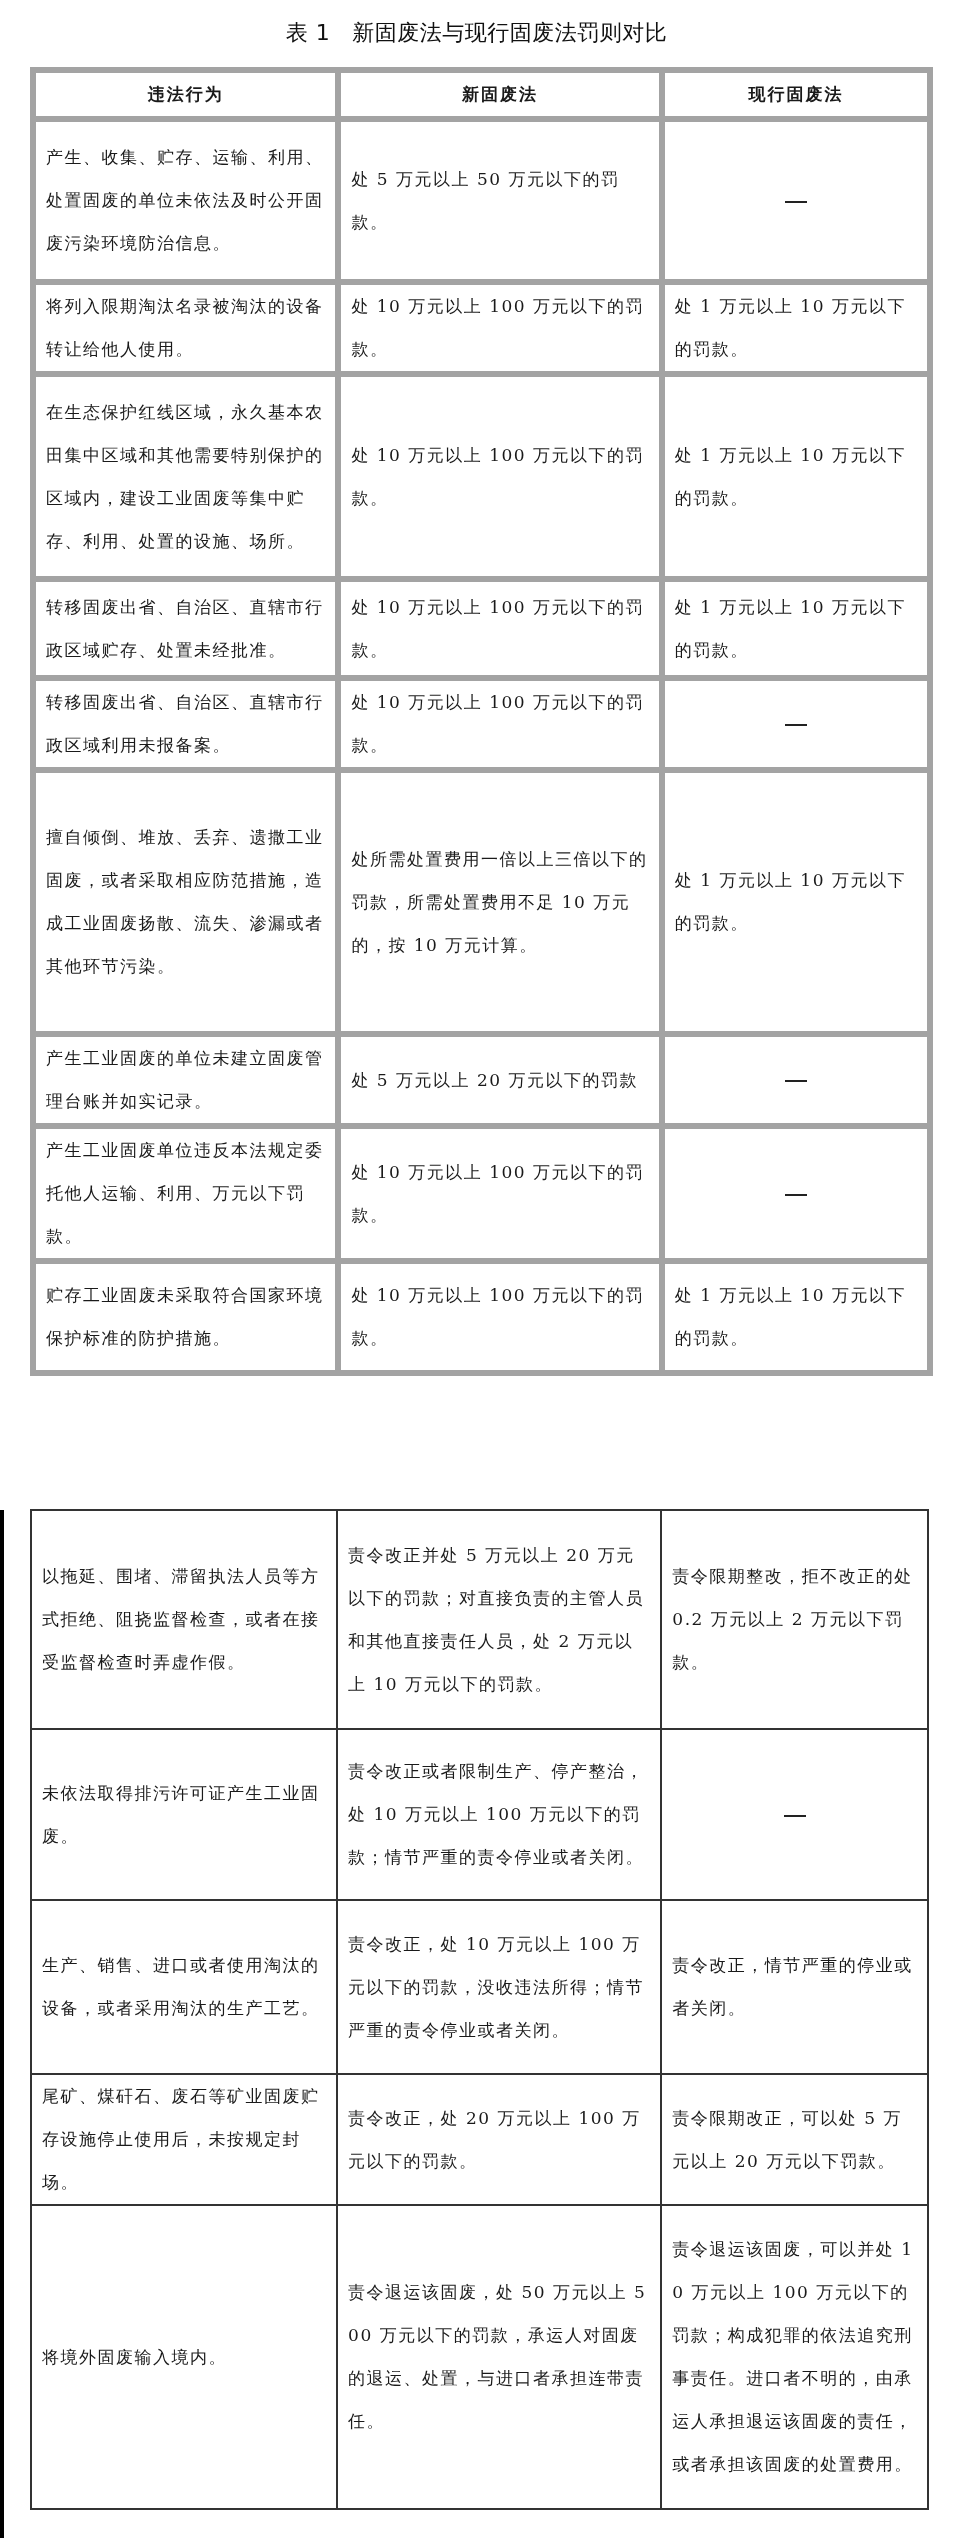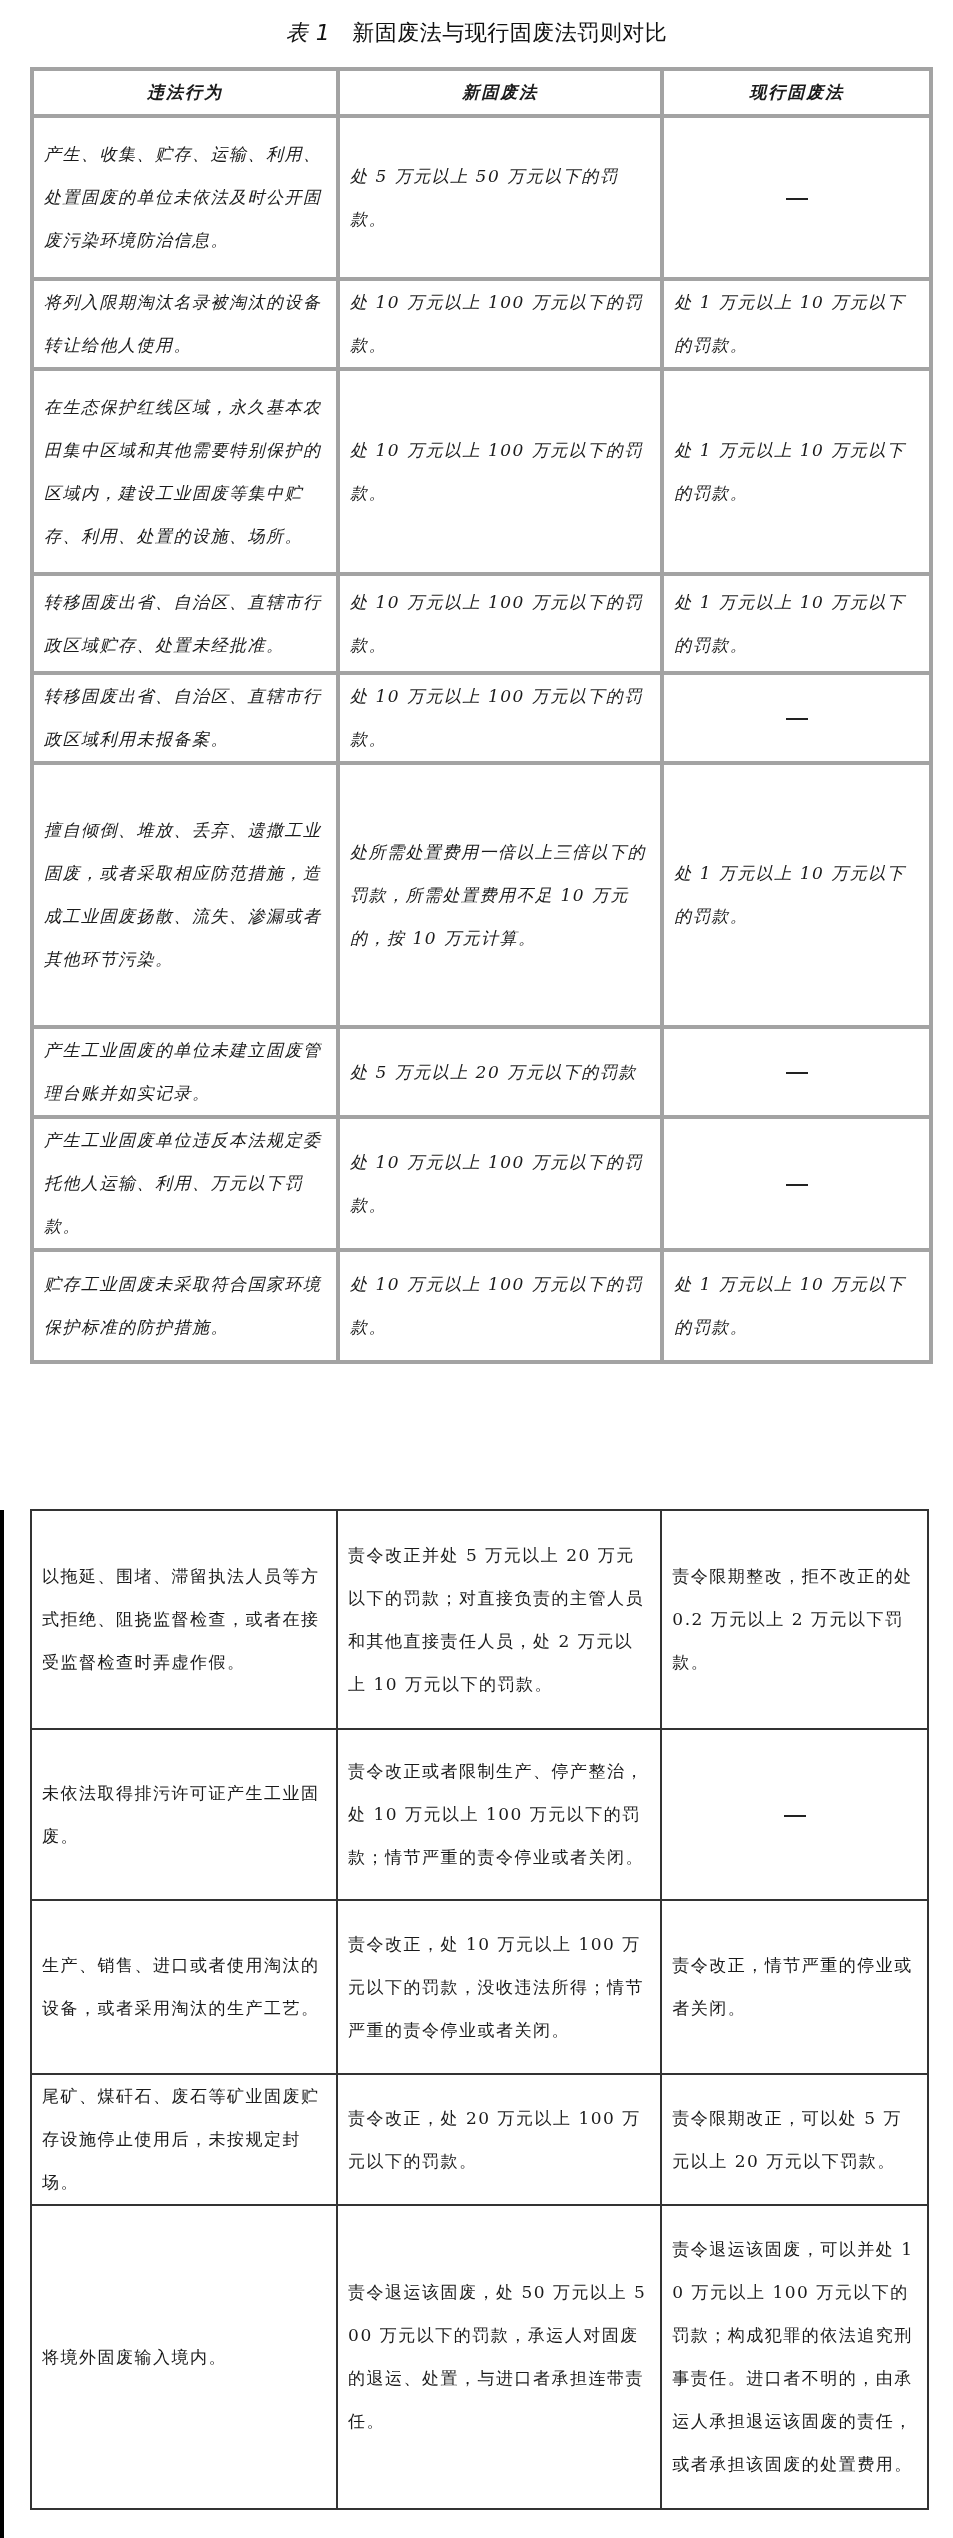--- a/index.html
+++ b/index.html
@@ -1,25 +1,25 @@
 <!DOCTYPE html>
 <html><head>
 <meta charset="utf-8">
 <style>
   html, body { margin:0; padding:0; background:#ffffff; }
   body { width:953px; height:2538px; position:relative; overflow:hidden;
          font-family:"DejaVu Serif","Liberation Serif",serif; color:#1a1a1a; }
   .title { position:absolute; left:0; top:18px; width:953px; text-align:center;
            font-family:"DejaVu Sans","Liberation Sans",sans-serif; font-size:22px; color:#111; letter-spacing:0.5px; }
-  .title .num { margin-right:22px;font-style:italic; }
+  .title .num { margin-right:22px; }
   .tbl { position:absolute; border-collapse:collapse; table-layout:fixed; }
   .tbl td, .tbl th { padding:0 10px; vertical-align:middle; font-size:17px; line-height:43px;
                      letter-spacing:1.5px; word-break:break-all; overflow:hidden; }
   .upper { left:30px; top:67px; width:903px; border:3px solid #111; }
-  .upper td, .upper th { border:4px solid #a3a3a3;font-style:italic; }
+  .upper td, .upper th { border:6px solid #a3a3a3; }
   .upper th { font-weight:bold; font-family:"DejaVu Sans","Liberation Sans",sans-serif; text-align:center; font-size:17px; letter-spacing:2px; }
   .lower { left:30px; top:1509px; width:899px; border:2px solid #333; }
   .lower td { border:2px solid #333; }
   .c1 { width:287px; }
   .c2 { width:304px; }
   .upper .c3 { width:252px; }
   .lower .c3 { width:250px; }
   .dash { text-align:center; }
   .dash span { display:inline-block; width:22px; border-top:2px solid #222; vertical-align:middle; }
   .leftbar { position:absolute; left:0; top:1510px; width:4px; height:1028px; background:#000; }

